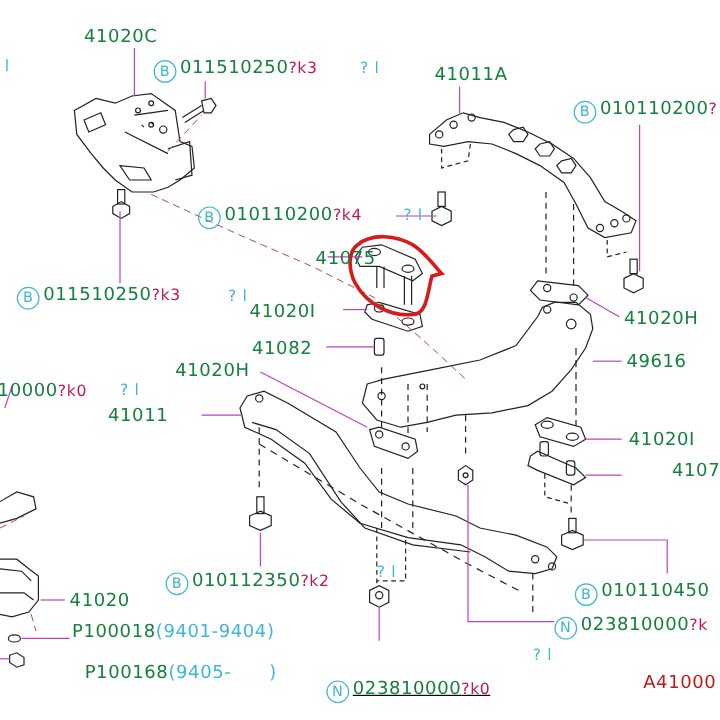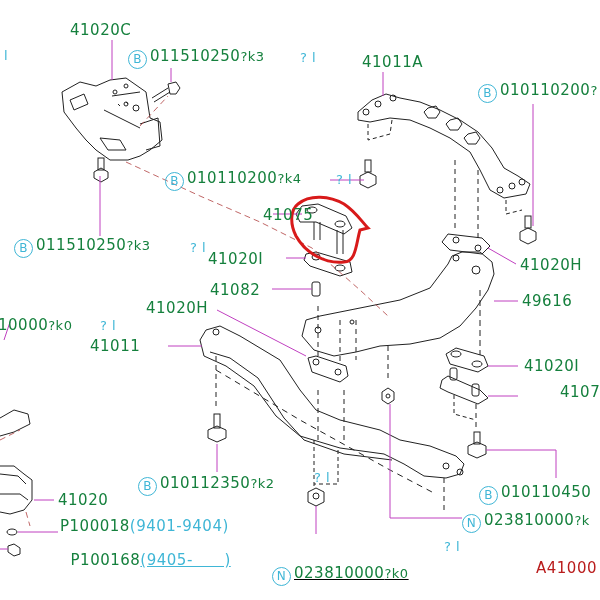--- a/index.html
+++ b/index.html
@@ -3,21 +3,21 @@
 <meta charset="utf-8">
 <style>
   html, body { margin: 0; padding: 0; background: #ffffff; }
   body { width: 600px; height: 600px; overflow: hidden; position: relative; font-family: "DejaVu Sans", sans-serif; }
   #diagram { position: absolute; left: 0; top: 0; width: 600px; height: 600px; }
   .lbl { position: absolute; white-space: nowrap; font-family: "DejaVu Sans", sans-serif; font-size: 15px; line-height: 16px; letter-spacing: 0.5px; }
   .green { color: #15803d; }
   .cyan { color: #3fb6d6; }
   .yellow { color: #b91c1c; }
   .badge { display: inline-block; width: 17px; height: 17px; border: 1.2px solid #3fb6d6; border-radius: 50%; color: #3fb6d6; font-size: 12px; line-height: 17px; text-align: center; margin-right: 3px; vertical-align: -2px; }
-  .suffix { color: #15803d; font-size: 13px; }
+  .suffix { color: #be185d; font-size: 13px; }
 </style>
 </head>
 <body>
 
 <svg id="diagram" viewBox="0 0 600 600" xmlns="http://www.w3.org/2000/svg">
   <g fill="none" stroke="#222" stroke-width="1">
 
     <g>
       <path d="M62,92 L80,82 L96,86 L110,80 L126,78 L146,92 L150,118 L160,122 L162,140 L150,150 L140,156 L128,160 L110,160 L96,150 L86,140 L76,128 L64,112 Z"></path>
       <path d="M70,100 L84,94 L88,104 L74,110 Z"></path>
@@ -248,21 +248,21 @@
 <div class="lbl cyan" style="left:314px;top:470px;font-size:13px;">? l</div>
 
 <div class="lbl" style="left:479px;top:484px;">
   <span class="badge">B</span><span class="green">010110450</span>
 </div>
 
 <div class="lbl" style="left:60px;top:518px;">
   <span class="green">P100018</span><span class="cyan">(9401-9404)</span>
 </div>
 <div class="lbl" style="left:60px;top:536px;white-space:pre;">
-  <span class="green">P100168</span><span class="cyan" style="white-space:pre;text-decoration:underline;">(9405-      )</span>
+  <span class="green">P100168</span><span class="cyan" style="white-space:pre;">(9405-      )</span>
 </div>
 
 <div class="lbl" style="left:462px;top:512px;">
   <span class="badge">N</span><span class="green">023810000</span><span class="suffix">?k</span>
 </div>
 
 <div class="lbl" style="left:272px;top:565px;text-decoration:underline;">
   <span class="badge">N</span><span class="green">023810000</span><span class="suffix">?k0</span>
 </div>
 <div class="lbl cyan" style="left:444px;top:539px;font-size:13px;">? l</div>

